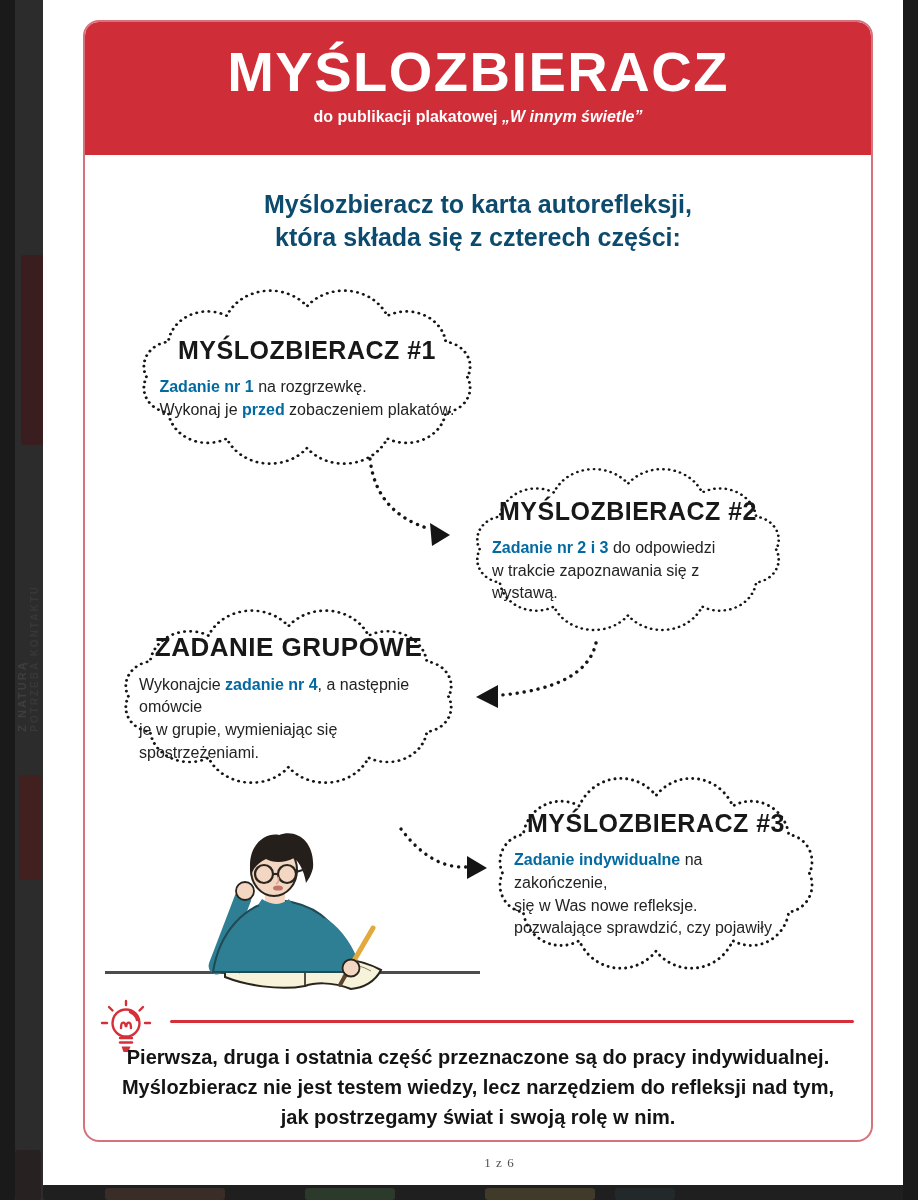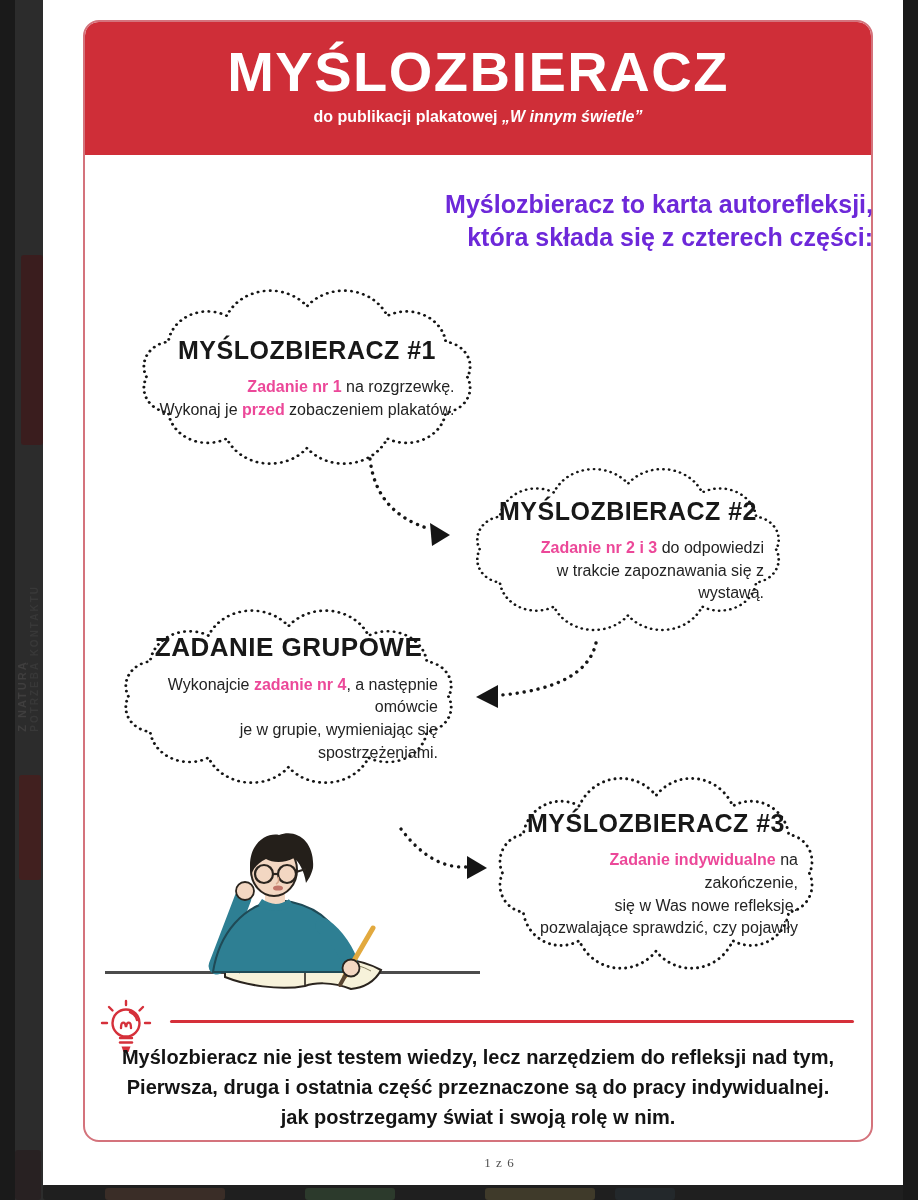--- a/index.html
+++ b/index.html
@@ -23,33 +23,33 @@
 
   .card { position:absolute; left:40px; top:20px; width:790px; height:1122px;
           border:2px solid #d4737c; border-radius:16px; overflow:hidden; }
   .card-header { position:absolute; left:0; top:0; width:100%; height:133px;
           background:#cf2e38; border-radius:13px 13px 0 0; text-align:center; }
   .page-title { margin-top:22px; color:#ffffff; font-size:56px; font-weight:bold;
           letter-spacing:1.5px; line-height:1.0; }
   .page-subtitle { margin-top:8px; color:#ffffff; font-size:16px; font-weight:bold; }
   .page-subtitle .quote { font-style:italic; }
 
-  .intro { position:absolute; left:40px; top:188px; width:790px; text-align:right;
-           font-size:25px; font-weight:bold; color:#6d28d9; line-height:1.32; }
+  .intro { position:absolute; left:40px; top:188px; width:790px; text-align:center;
+           font-size:25px; font-weight:bold; color:#0c4a6e; line-height:1.32; }
 
   
   .cloud { position:absolute; }
   .cloud svg.cloud-shape { position:absolute; inset:0; width:100%; height:100%; }
   .cloud-content { position:absolute; inset:0; display:flex; flex-direction:column;
-           justify-content:center; align-items:center; text-align:right;
+           justify-content:center; align-items:center; text-align:left;
            padding:18px 34px 12px; }
   .cloud-title { font-size:25px; font-weight:bold; color:#181818;
            letter-spacing:0.5px; margin-bottom:11px; white-space:nowrap; }
   .cloud-body { font-size:16px; color:#232323; line-height:1.42; }
-  .cloud-body b { color:#ec4899; }
+  .cloud-body b { color:#0369a1; }
   .dotted-cloud { fill:#ffffff; stroke:#151515; stroke-width:3.2;
            stroke-dasharray:0.1 6.4; stroke-linecap:round; stroke-linejoin:round;
            vector-effect:non-scaling-stroke; }
 
   .arrow { position:absolute; }
   .dotted-line { fill:none; stroke:#151515; stroke-width:3.4;
            stroke-dasharray:0.1 7; stroke-linecap:round; }
 
   
   .desk-line { position:absolute; left:62px; top:971px; width:375px; height:2.5px;
@@ -222,22 +222,22 @@
         <path d="M46,9 l-3.5,3.5"></path>
         <path d="M5,25 h5"></path>
         <path d="M53,25 h-5"></path>
       </g>
       <path d="M24.5,48.5 L33.5,48.5 L31.5,54 L26.5,54 Z" fill="#d5303a"></path>
     </svg>
 
     <div class="red-divider"></div>
 
     <div class="footer-note">
+      <div>Pierwsza, druga i ostatnia część przeznaczone są do pracy indywidualnej.</div>
       <div>Myślozbieracz nie jest testem wiedzy, lecz narzędziem do refleksji nad tym,</div>
-      <div>Pierwsza, druga i ostatnia część przeznaczone są do pracy indywidualnej.</div>
       <div>jak postrzegamy świat i swoją rolę w nim.</div>
     </div>
 
     <div class="page-number">1 z 6</div>
   </div>
 
   <div class="bg-blob" style="left:897px; top:255px; width:20px; height:185px; background:#3a1d1e;"></div>
   <span class="right-edge-text">OL!</span>
   <div class="bg-blob" style="left:896px; top:598px; width:22px; height:100px; background:#38433f;"></div>
   <div class="bg-blob" style="left:898px; top:655px; width:20px; height:48px; background:#4a2a27;

